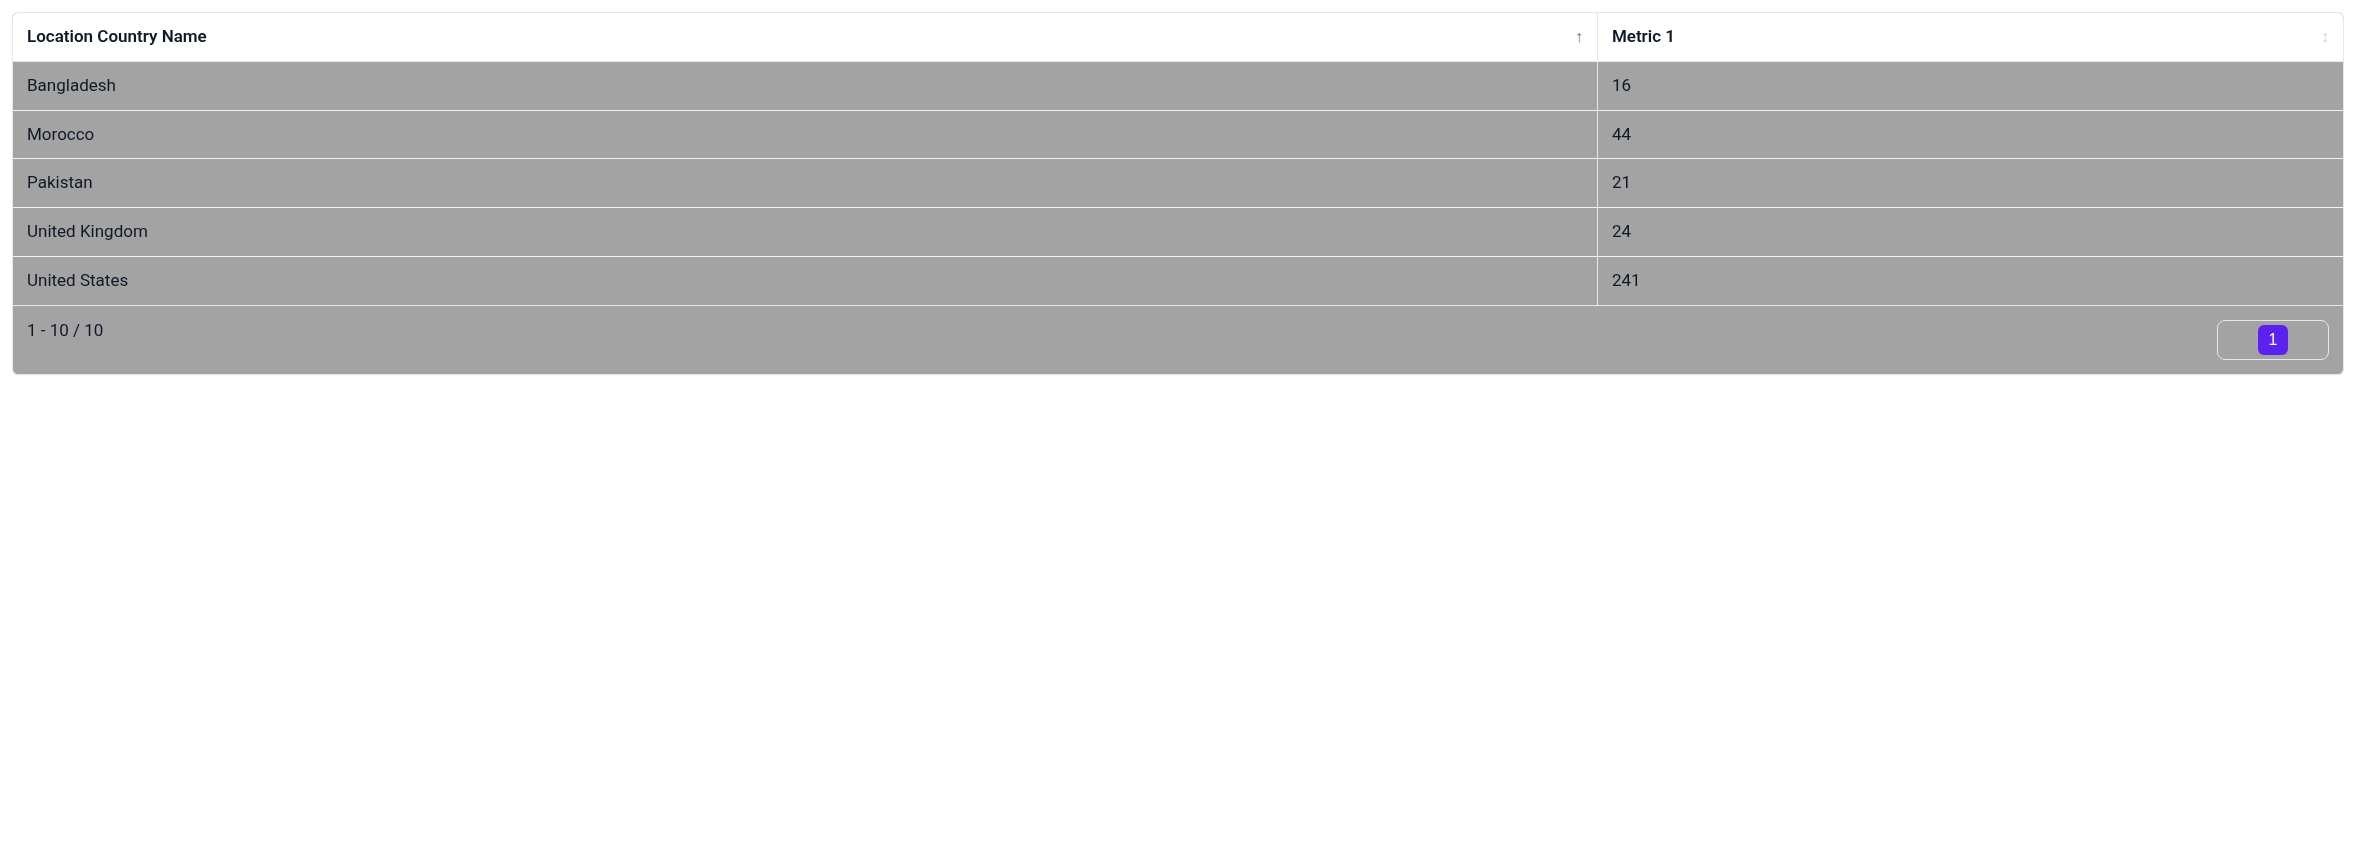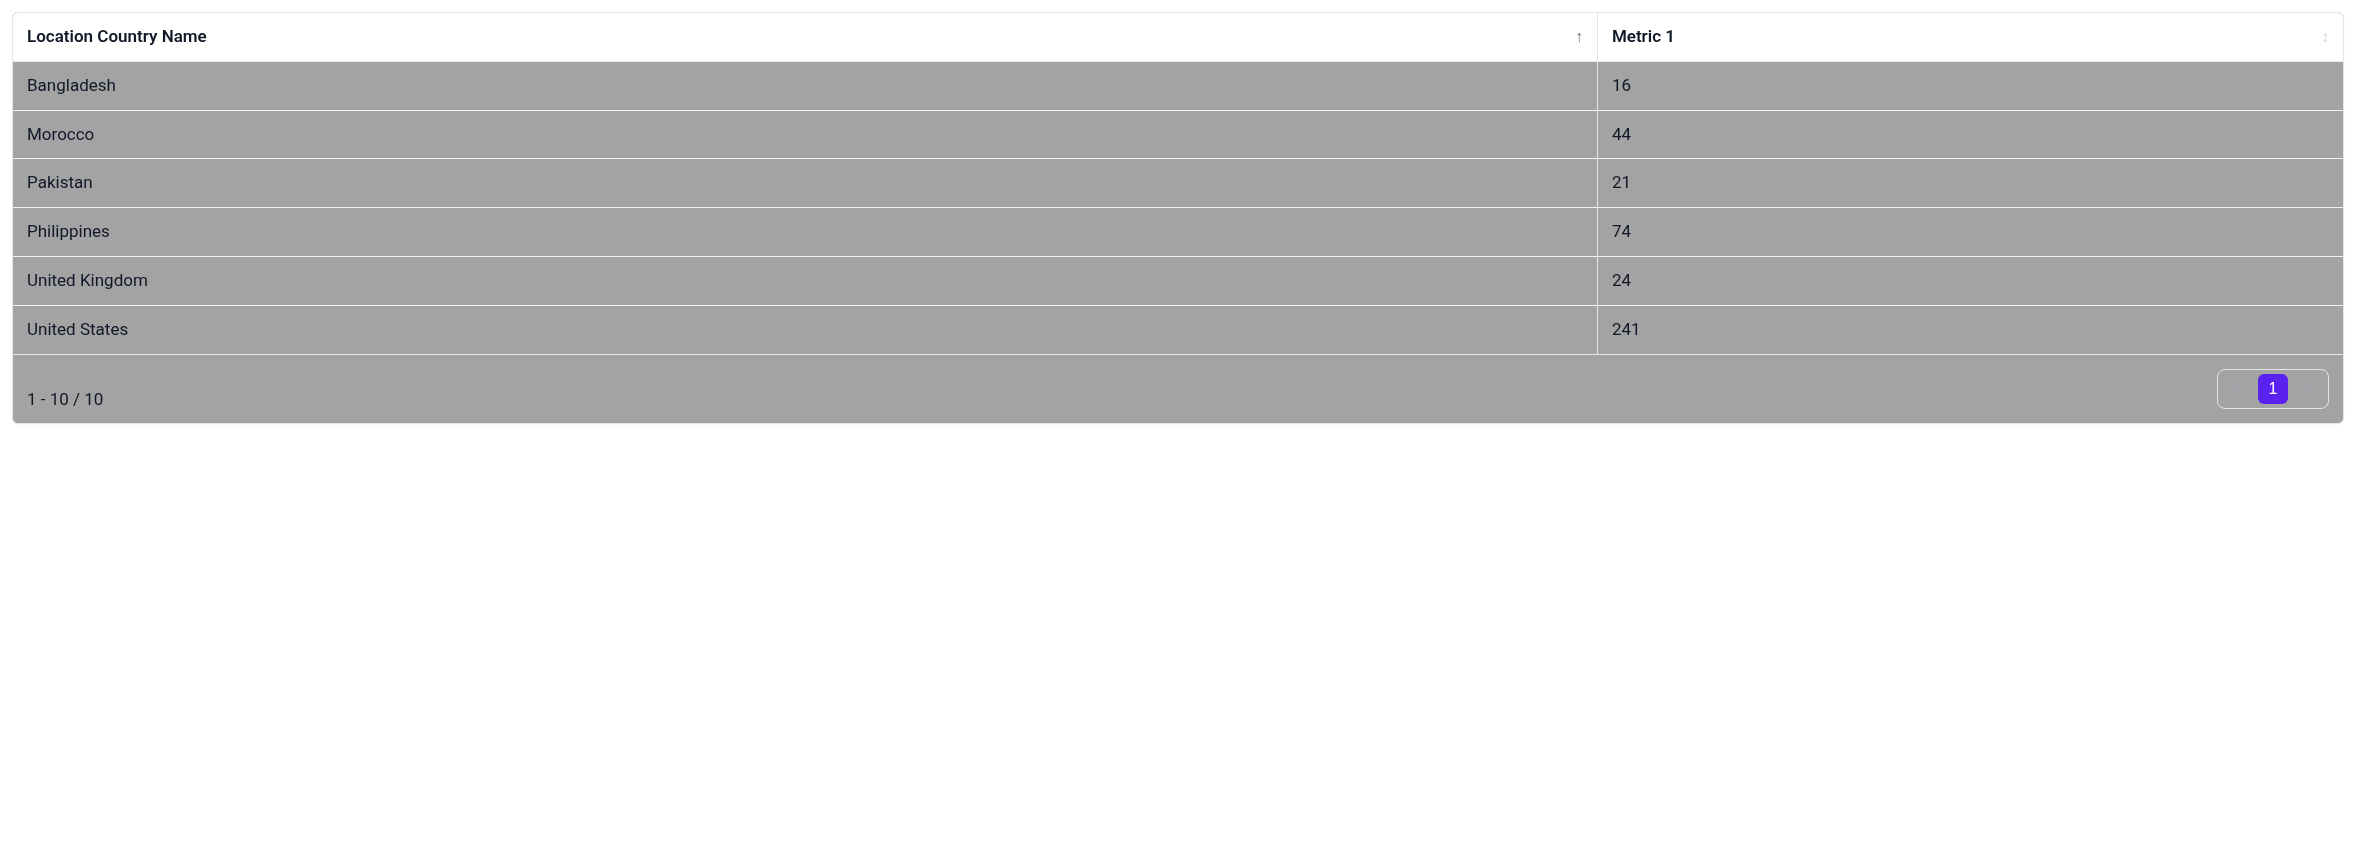--- a/index.html
+++ b/index.html
@@ -57,21 +57,21 @@
     gap: 8px;
     cursor: pointer;
     user-select: none;
   }
   .th-label { white-space: nowrap; overflow: hidden; text-overflow: ellipsis; }
   .sort-ico { color: #6b7280; font-size: 16px; line-height: 1; }
   .sort-ico.dim { color: #d1d5db; }
 
   .footer {
     display: flex;
-    align-items: flex-end;
+    align-items: flex-start;
     justify-content: space-between;
     padding: 14px 14px;
     font-size: 17px;
     color: #111827;
   }
   .pager {
     display: flex;
     align-items: center;
     gap: 6px;
     border: 1px solid #e5e7eb;
@@ -133,24 +133,20 @@
           </tr>
           <tr>
             <td class="col-name">Morocco</td>
             <td class="col-metric">44</td>
           </tr>
           <tr>
             <td class="col-name">Pakistan</td>
             <td class="col-metric">21</td>
           </tr>
           <tr>
-            <td class="col-name">Philippines</td>
-            <td class="col-metric">74</td>
-          </tr>
-          <tr>
             <td class="col-name">United Kingdom</td>
             <td class="col-metric">24</td>
           </tr>
           <tr>
             <td class="col-name">United States</td>
             <td class="col-metric">241</td>
           </tr>
         </tbody>
     </table>
 

